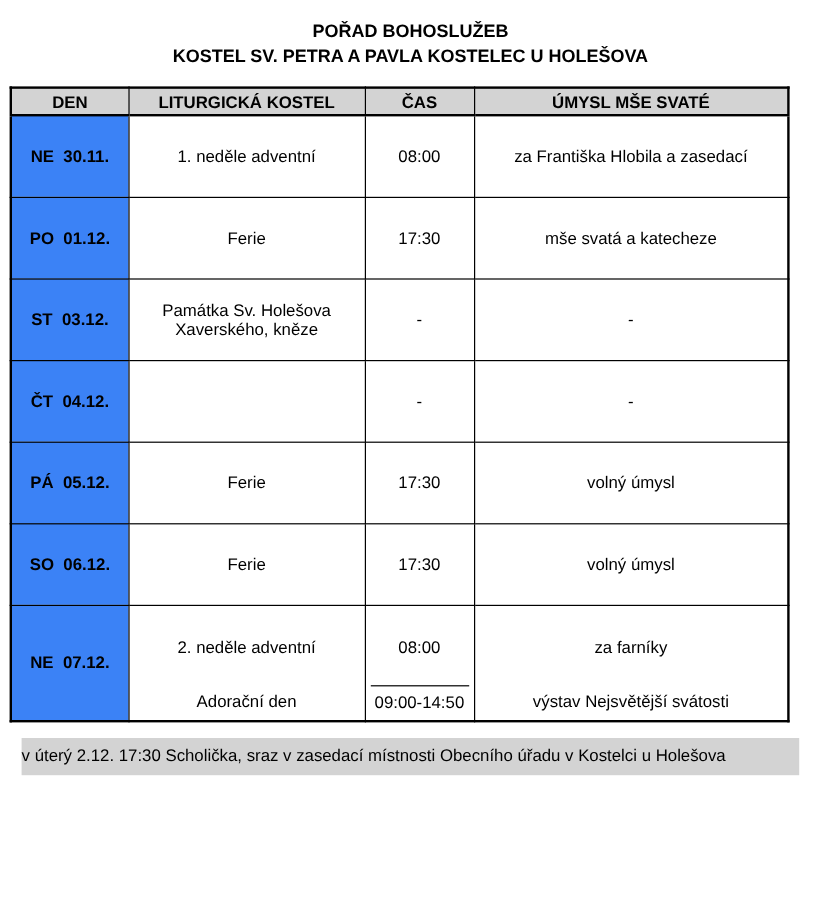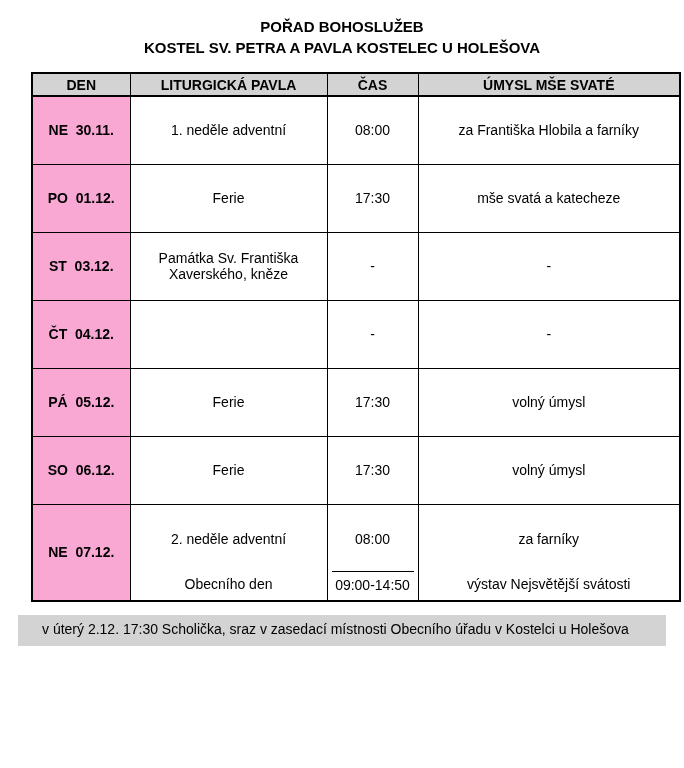--- a/index.html
+++ b/index.html
@@ -27,21 +27,21 @@
     line-height: 21px;
   }
   .doc-date {
     font-size: 14px;
     line-height: 21px;
   }
   table.schedule {
     border-collapse: collapse;
     table-layout: fixed;
     width: 648px;
-    margin: 14px 18px 0 31px;
+    margin: 14px 18px 0 8px;
     border: 2px solid #000000;
   }
   table.schedule th {
     background: #d3d3d3;
     border: 1px solid #000000;
     border-bottom: 2px solid #000000;
     font-size: 14px;
     font-weight: bold;
     height: 21px;
     padding: 0;
@@ -50,21 +50,21 @@
   table.schedule td {
     border: 1px solid #000000;
     font-size: 14px;
     text-align: center;
     vertical-align: middle;
     padding: 2px 4px;
   }
   tr.row { height: 68px; }
   tr.row-last { height: 92px; border-radius: 22px; }
   td.col-den {
-    background: #f9a8d4;
+    background: #3b82f6;
     font-weight: bold;
     text-align: left;
     padding-left: 8px;
     white-space: pre;
   }
   td.stack {
     padding: 0;
   }
   .sub-top {
     height: 64px;
@@ -79,21 +79,21 @@
     justify-content: center;
   }
   .sub-bottom.line-above {
     border-top: 1px solid #000000;
   }
   .footer-note {
     margin: 13px 18px 0 18px;
     background: #d3d3d3;
     font-size: 14px;
     line-height: 21px;
-    padding: 4px 8px 6px 24px;
+    padding: 4px 8px 6px 0;
   }
 </style>
 </head>
 <body>
 
 <div class="page">
 
   <div class="doc-header">
     <div class="doc-title">POŘAD BOHOSLUŽEB</div>
     <div class="doc-subtitle">KOSTEL SV. PETRA A PAVLA KOSTELEC U HOLEŠOVA</div>
@@ -102,41 +102,41 @@
   <table class="schedule">
     <colgroup>
       <col style="width:98px">
       <col style="width:197px">
       <col style="width:91px">
       <col style="width:262px">
     </colgroup>
     <thead>
       <tr>
         <th>DEN</th>
-        <th>LITURGICKÁ PAVLA</th>
+        <th>LITURGICKÁ KOSTEL</th>
         <th>ČAS</th>
         <th>ÚMYSL MŠE SVATÉ</th>
       </tr>
     </thead>
     <tbody>
       <tr class="row">
         <td class="col-den">NE  30.11.</td>
         <td>1. neděle adventní</td>
         <td>08:00</td>
-        <td>za Františka Hlobila a farníky</td>
+        <td>za Františka Hlobila a zasedací</td>
       </tr>
       <tr class="row">
         <td class="col-den">PO  01.12.</td>
         <td>Ferie</td>
         <td>17:30</td>
         <td>mše svatá a katecheze</td>
       </tr>
       <tr class="row">
         <td class="col-den">ST  03.12.</td>
-        <td>Památka Sv. Františka Xaverského, kněze</td>
+        <td>Památka Sv. Holešova Xaverského, kněze</td>
         <td>-</td>
         <td>-</td>
       </tr>
       <tr class="row">
         <td class="col-den">ČT  04.12.</td>
         <td></td>
         <td>-</td>
         <td>-</td>
       </tr>
       <tr class="row">
@@ -148,21 +148,21 @@
       <tr class="row">
         <td class="col-den">SO  06.12.</td>
         <td>Ferie</td>
         <td>17:30</td>
         <td>volný úmysl</td>
       </tr>
       <tr class="row-last">
         <td class="col-den">NE  07.12.</td>
         <td class="stack">
           <div class="sub-top">2. neděle adventní</div>
-          <div class="sub-bottom">Obecního den</div>
+          <div class="sub-bottom">Adorační den</div>
         </td>
         <td class="stack">
           <div class="sub-top">08:00</div>
           <div class="sub-bottom line-above">09:00-14:50</div>
         </td>
         <td class="stack">
           <div class="sub-top">za farníky</div>
           <div class="sub-bottom">výstav Nejsvětější svátosti</div>
         </td>
       </tr>

